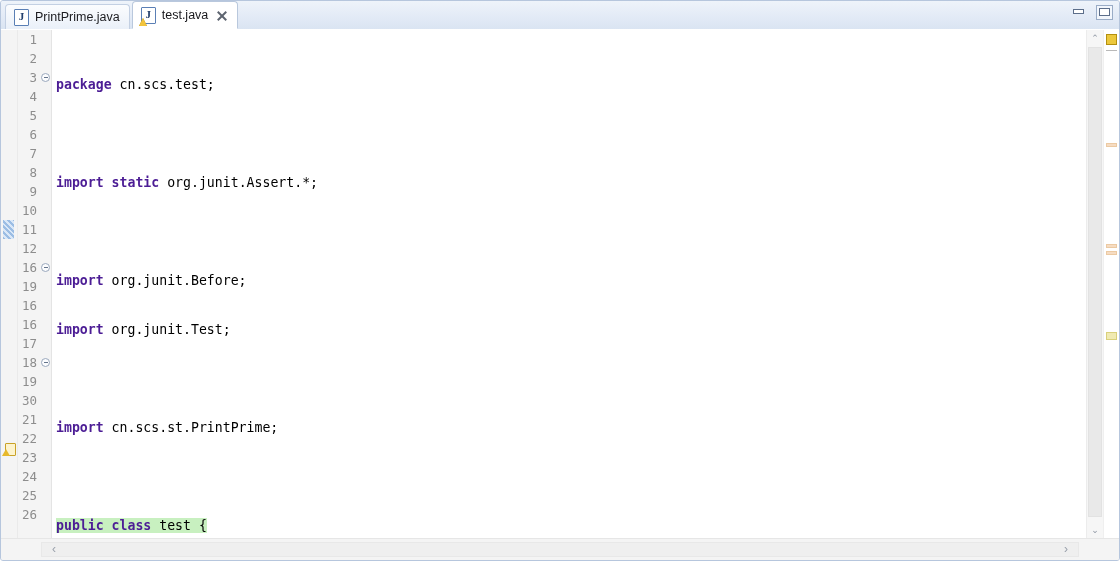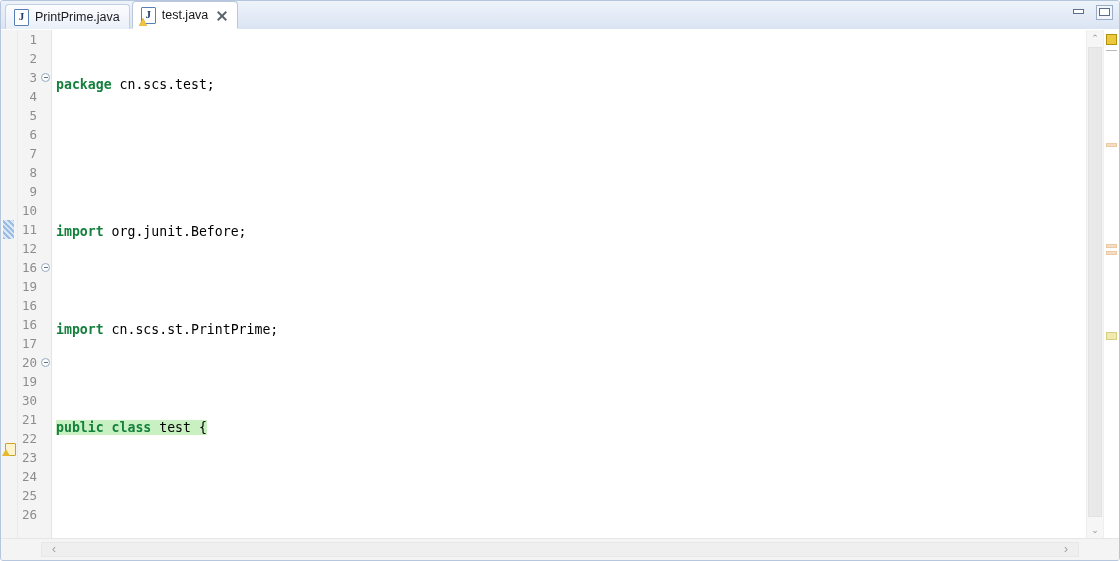--- a/index.html
+++ b/index.html
@@ -263,21 +263,21 @@
     position: absolute;
     left: 0; top: 0; right: 0;
     font-family: "DejaVu Sans Mono", monospace;
     font-size: 13.2px;
     white-space: pre;
     color: #000000;
   }
   .code .row { padding-left: 4px; }
 
   
-  .kw   { color: #15803d; font-weight: bold; }
+  .kw   { color: #4c1d95; font-weight: bold; }
   .cov  { background: #c8f0c0; }
   .occ  { background: #f7ce8c; }
 
   
   .vscroll {
     position: relative;
     width: 16px;
     flex: 0 0 16px;
     background: #f6f6f6;
     border-left: 1px solid #ececec;
@@ -401,21 +401,21 @@
       <div class="row">8</div>
       <div class="row">9</div>
       <div class="row">10</div>
       <div class="row">11</div>
       <div class="row">12</div>
       <div class="row">16</div>
       <div class="row">19</div>
       <div class="row">16</div>
       <div class="row">16</div>
       <div class="row">17</div>
-      <div class="row">20</div>
+      <div class="row">18</div>
       <div class="row">19</div>
       <div class="row">30</div>
       <div class="row">21</div>
       <div class="row">22</div>
       <div class="row">23</div>
       <div class="row">24</div>
       <div class="row">25</div>
       <div class="row">26</div>
     </div>
 
@@ -423,22 +423,24 @@
       <div class="fold-mark" style="top:38px;"></div>
       <div class="fold-mark" style="top:228px;"></div>
       <div class="fold-mark" style="top:323px;"></div>
     </div>
 
     <div class="code-col">
       <div class="code">
 
         <div class="row"><span class="kw">package</span> cn.scs.test;</div>
         <div class="row">&nbsp;</div>
+        <div class="row"><span class="kw">import</span> <span class="kw">static</span> org.junit.Assert.*;</div>
         <div class="row">&nbsp;</div>
         <div class="row"><span class="kw">import</span> org.junit.Before;</div>
+        <div class="row"><span class="kw">import</span> org.junit.Test;</div>
         <div class="row">&nbsp;</div>
         <div class="row"><span class="kw">import</span> cn.scs.st.PrintPrime;</div>
         <div class="row">&nbsp;</div>
         <div class="row"><span class="cov"><span class="kw">public</span> <span class="kw">class</span> test {</span></div>
         
         
         
         
         
         

